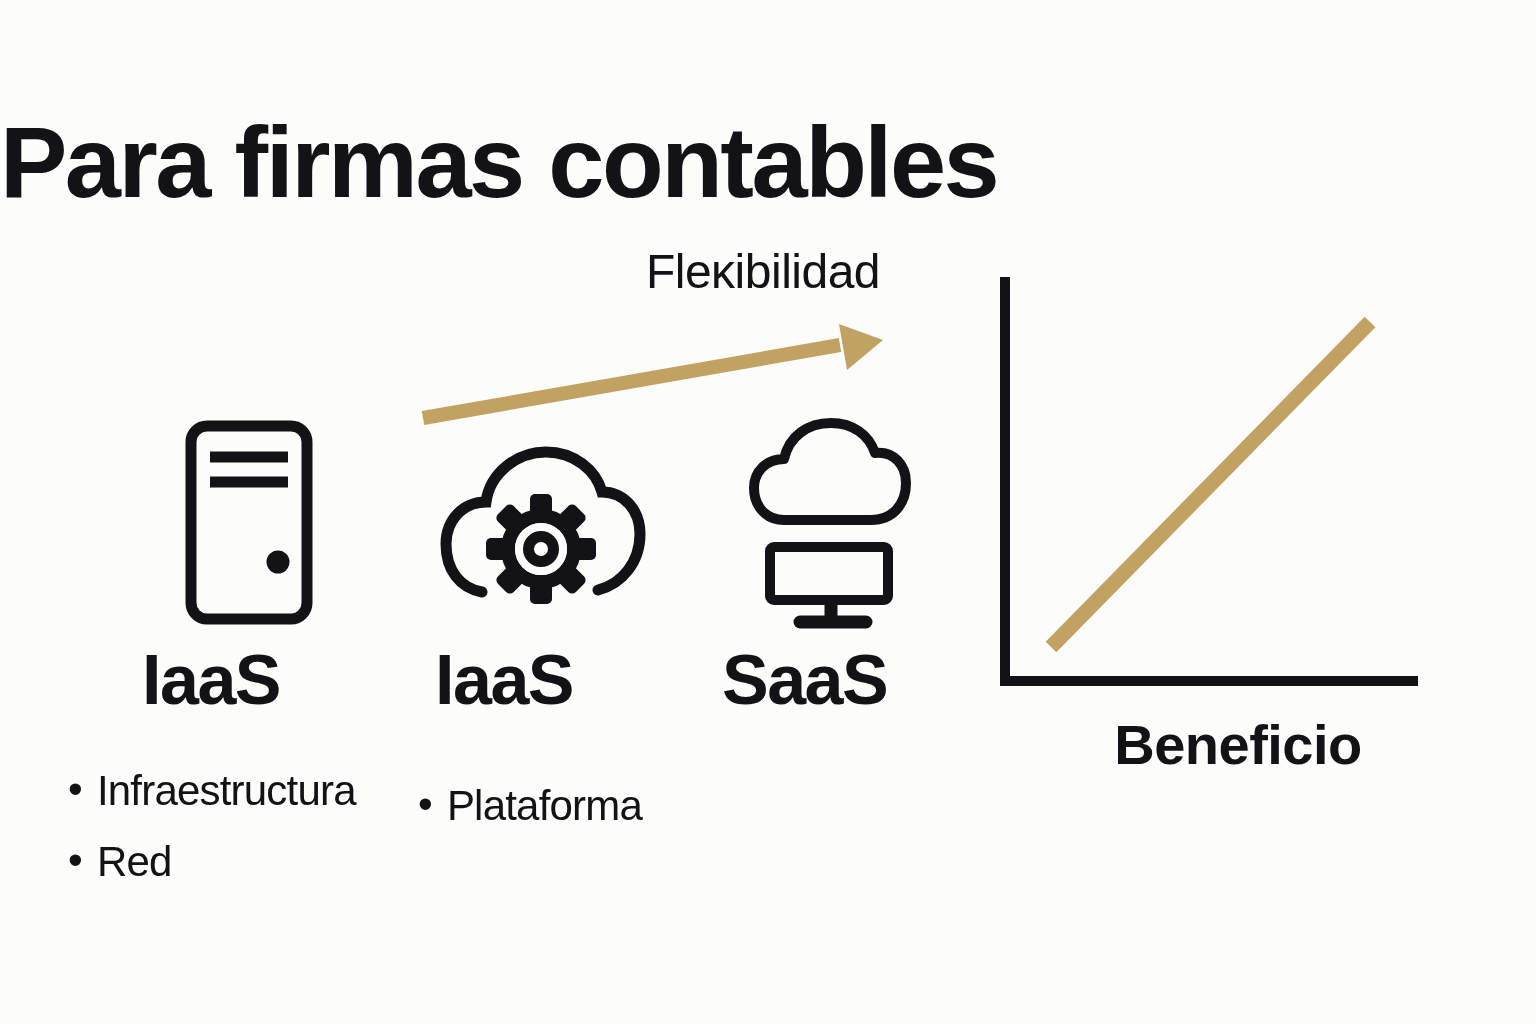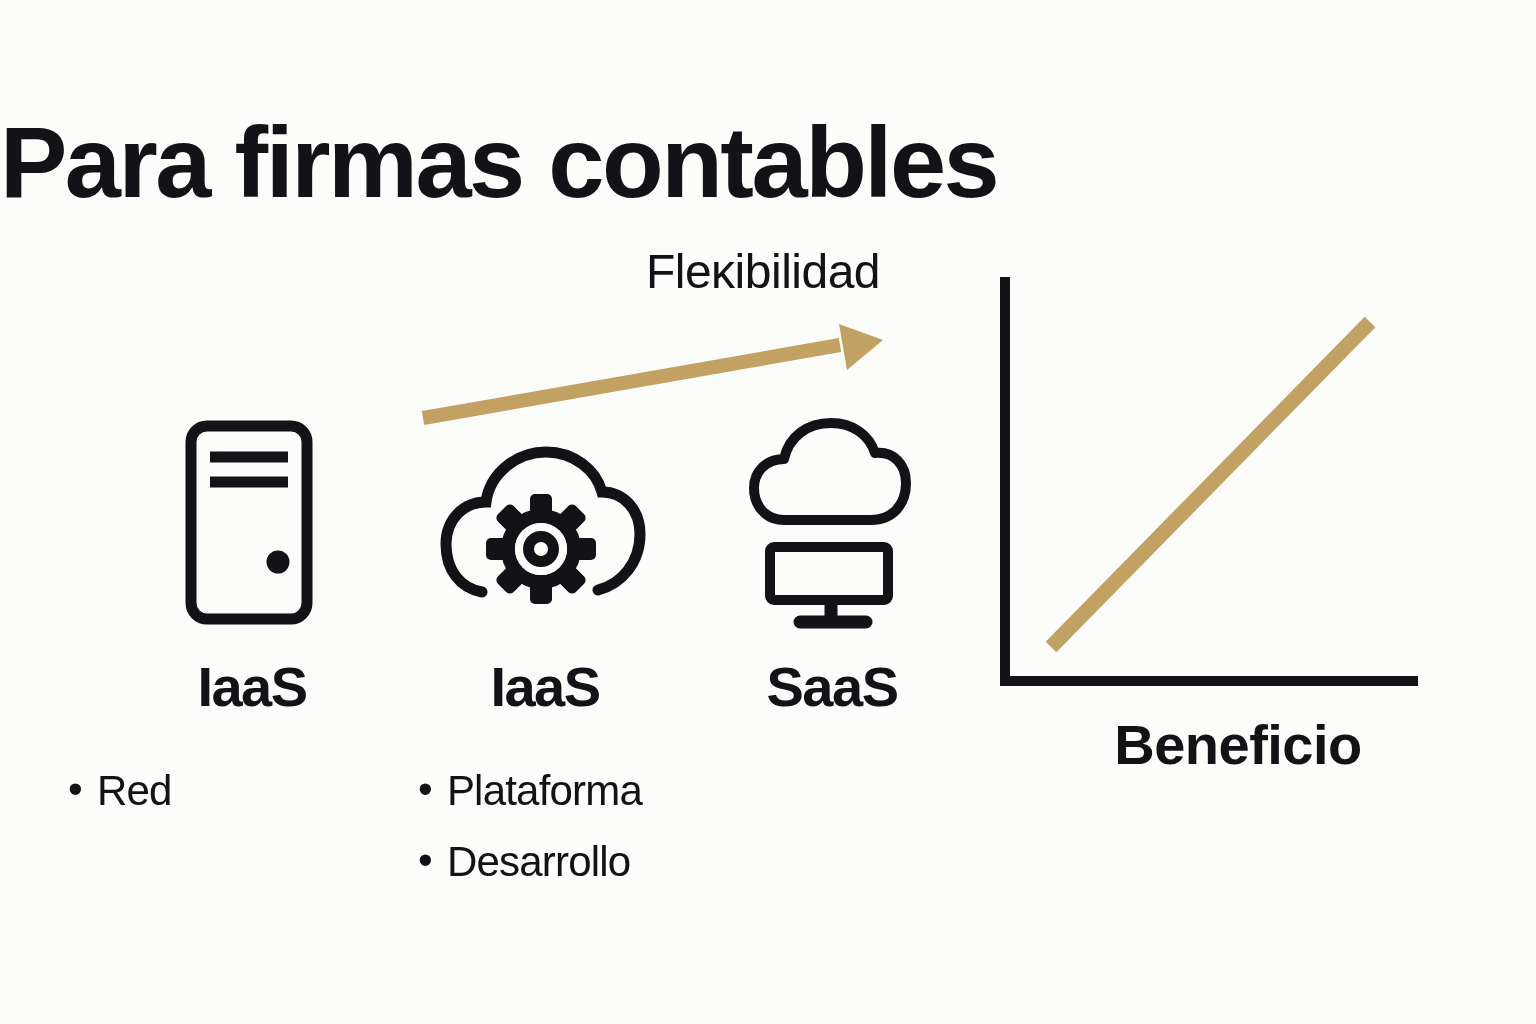--- a/index.html
+++ b/index.html
@@ -27,23 +27,22 @@
     line-height:1.0;
   }
   .flex-label{
     top:244px;left:563px;width:400px;
     text-align:center;
     font-size:48px;
     font-weight:400;
     letter-spacing:-0.5px;
   }
   .service-label{
-    width:220px;top:654px;
-    text-align:center;
-    font-size:56px;
+    width:220px;top:640px;
+    font-size:70px;
     font-weight:700;
     letter-spacing:-1.5px;
   }
   .label-iaas{left:142px;}
   .label-paas{left:435px;}
   .label-saas{left:722px;}
 
   .bullets{
     list-style:none;
     top:760px;
@@ -56,21 +55,21 @@
     line-height:62px;
     white-space:nowrap;
   }
   .bullets li::before{
     content:"\2022";
     display:inline-block;
     margin-right:15px;
     transform:translateY(-2px);
   }
   .col-1{left:68px;}
-  .col-2{left:418px;}
+  .col-2{left:418px;margin-top:15px;}
   .col-3{left:698px;}
 
   .benefit-label{
     top:712px;left:1088px;width:300px;
     text-align:center;
     font-size:56px;
     font-weight:700;
     letter-spacing:-0.5px;
   }
 
@@ -125,25 +124,25 @@
   <rect x="22" y="131" width="118" height="53" rx="4" stroke-width="10" class="ink-stroke"></rect>
   <line x1="83" y1="184" x2="83" y2="201" stroke-width="13" class="ink-stroke"></line>
   <line x1="52" y1="206" x2="118" y2="206" stroke-width="13" stroke-linecap="round" class="ink-stroke"></line>
 </svg>
 
 <div class="abs service-label label-iaas">IaaS</div>
 <div class="abs service-label label-paas">IaaS</div>
 <div class="abs service-label label-saas">SaaS</div>
 
 <ul class="abs bullets col-1">
+  <li>Infraestructura</li>
   <li>Red</li>
 </ul>
 <ul class="abs bullets col-2">
   <li>Plataforma</li>
-  <li>Desarrollo</li>
 </ul>
 <ul class="abs bullets col-3">
 </ul>
 
 <svg class="abs" style="left:990px;top:270px;" width="445" height="420" viewBox="0 0 445 420">
   <path d="M 15 7 L 15 411 L 428 411" stroke-width="10" class="ink-stroke"></path>
   <line x1="61" y1="377" x2="380" y2="52" stroke-width="15" class="gold-stroke"></line>
 </svg>
 
 <div class="abs benefit-label">Beneficio</div>

